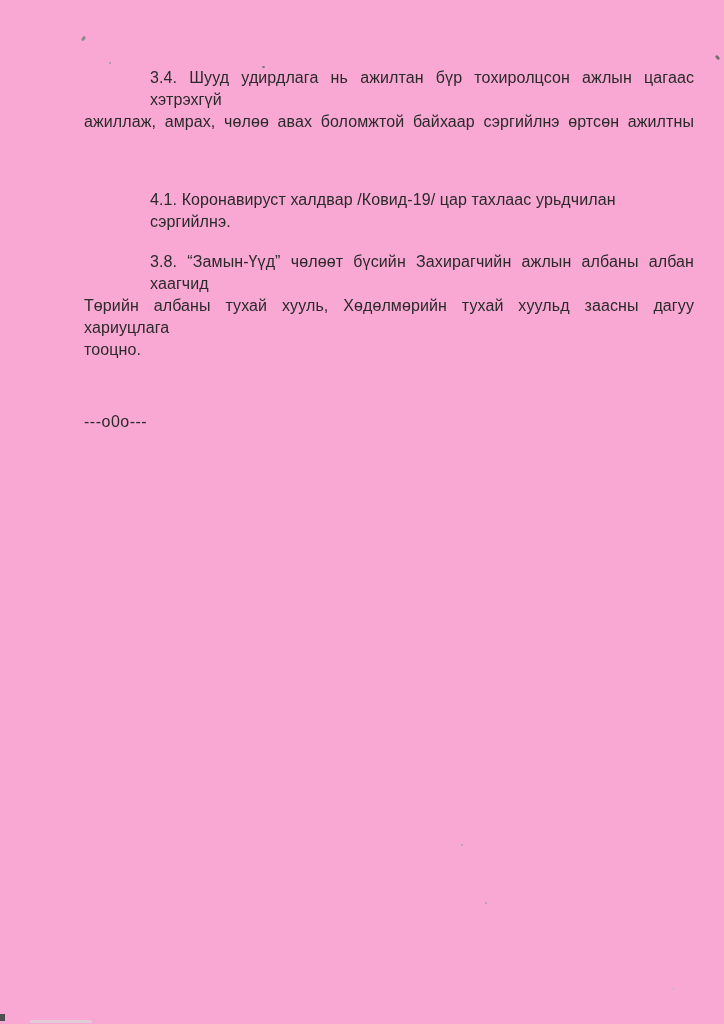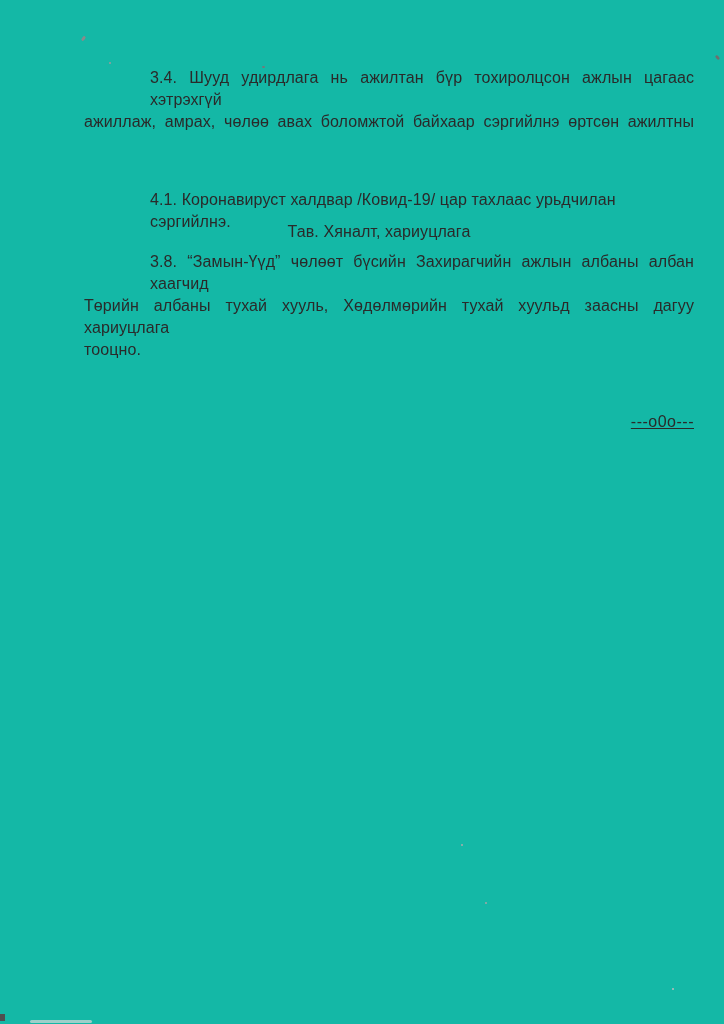--- a/index.html
+++ b/index.html
@@ -1,20 +1,20 @@
 <!DOCTYPE html>
 <html><head>
 <meta charset="utf-8">
 <style>
   html, body { margin: 0; padding: 0; }
   .page {
     position: relative;
     width: 724px;
     height: 1024px;
-    background: #14b8a6;
+    background: #f9a8d4;
     overflow: hidden;
     font-family: "Liberation Sans", "DejaVu Sans", sans-serif;
     font-size: 16px;
     color: #2a2a2a;
     letter-spacing: 0.1px;
     cursor: default;
   }
   .block {
     position: absolute;
     left: 84px;
@@ -31,24 +31,23 @@
     position: absolute;
     left: 74px;
     width: 610px;
     text-align: center;
     line-height: 22px;
   }
   .closing {
     position: absolute;
     left: 84px;
     width: 610px;
-    text-align: right;
+    text-align: left;
     line-height: 22px;
     letter-spacing: 0.5px;
-    text-decoration: underline;
   }
   
   .speck { position: absolute; border-radius: 50%; }
   .sp1 { left: 82px;  top: 36px;  width: 3px; height: 5px; background: #8a8a8a; transform: rotate(38deg); border-radius: 40%; }
   .sp2 { left: 109px; top: 62px;  width: 2px; height: 2px; background: #9b9b9b; }
   .sp3 { left: 262px; top: 66px;  width: 3px; height: 2px; background: #777; }
   .sp4 { left: 716px; top: 55px;  width: 3px; height: 5px; background: #6f6f6f; transform: rotate(-40deg); border-radius: 40%; }
   .sp5 { left: 461px; top: 844px; width: 2px; height: 2px; background: #ababab; }
   .sp6 { left: 485px; top: 902px; width: 2px; height: 2px; background: #a5a5a5; }
   .sp7 { left: 672px; top: 988px; width: 2px; height: 2px; background: #bcbcbc; }
@@ -70,21 +69,20 @@
   <div class="block" style="top: 67px;">
     <div class="line jline findent">3.4. Шууд удирдлага нь ажилтан бүр тохиролцсон ажлын цагаас хэтрэхгүй</div>
     <div class="line jline">ажиллаж, амрах, чөлөө авах боломжтой байхаар сэргийлнэ өртсөн ажилтны</div>
   </div>
 
 
   <div class="block" style="top: 163px; margin-top: 26px;">
     <div class="line findent">4.1. Коронавируст халдвар /Ковид-19/ цар тахлаас урьдчилан сэргийлнэ.</div>
   </div>
 
-  <div class="heading" style="top: 221px;">Тав. Хяналт, хариуцлага</div>
 
   <div class="block" style="top: 251px;">
     <div class="line jline findent">3.8. “Замын-Үүд” чөлөөт бүсийн Захирагчийн ажлын албаны албан хаагчид</div>
     <div class="line jline">Төрийн албаны тухай хууль, Хөдөлмөрийн тухай хуульд заасны дагуу хариуцлага</div>
     <div class="line">тооцно.</div>
   </div>
 
   <div class="closing" style="top: 411px;">---o0o---</div>
 
   <span class="speck sp1"></span>

